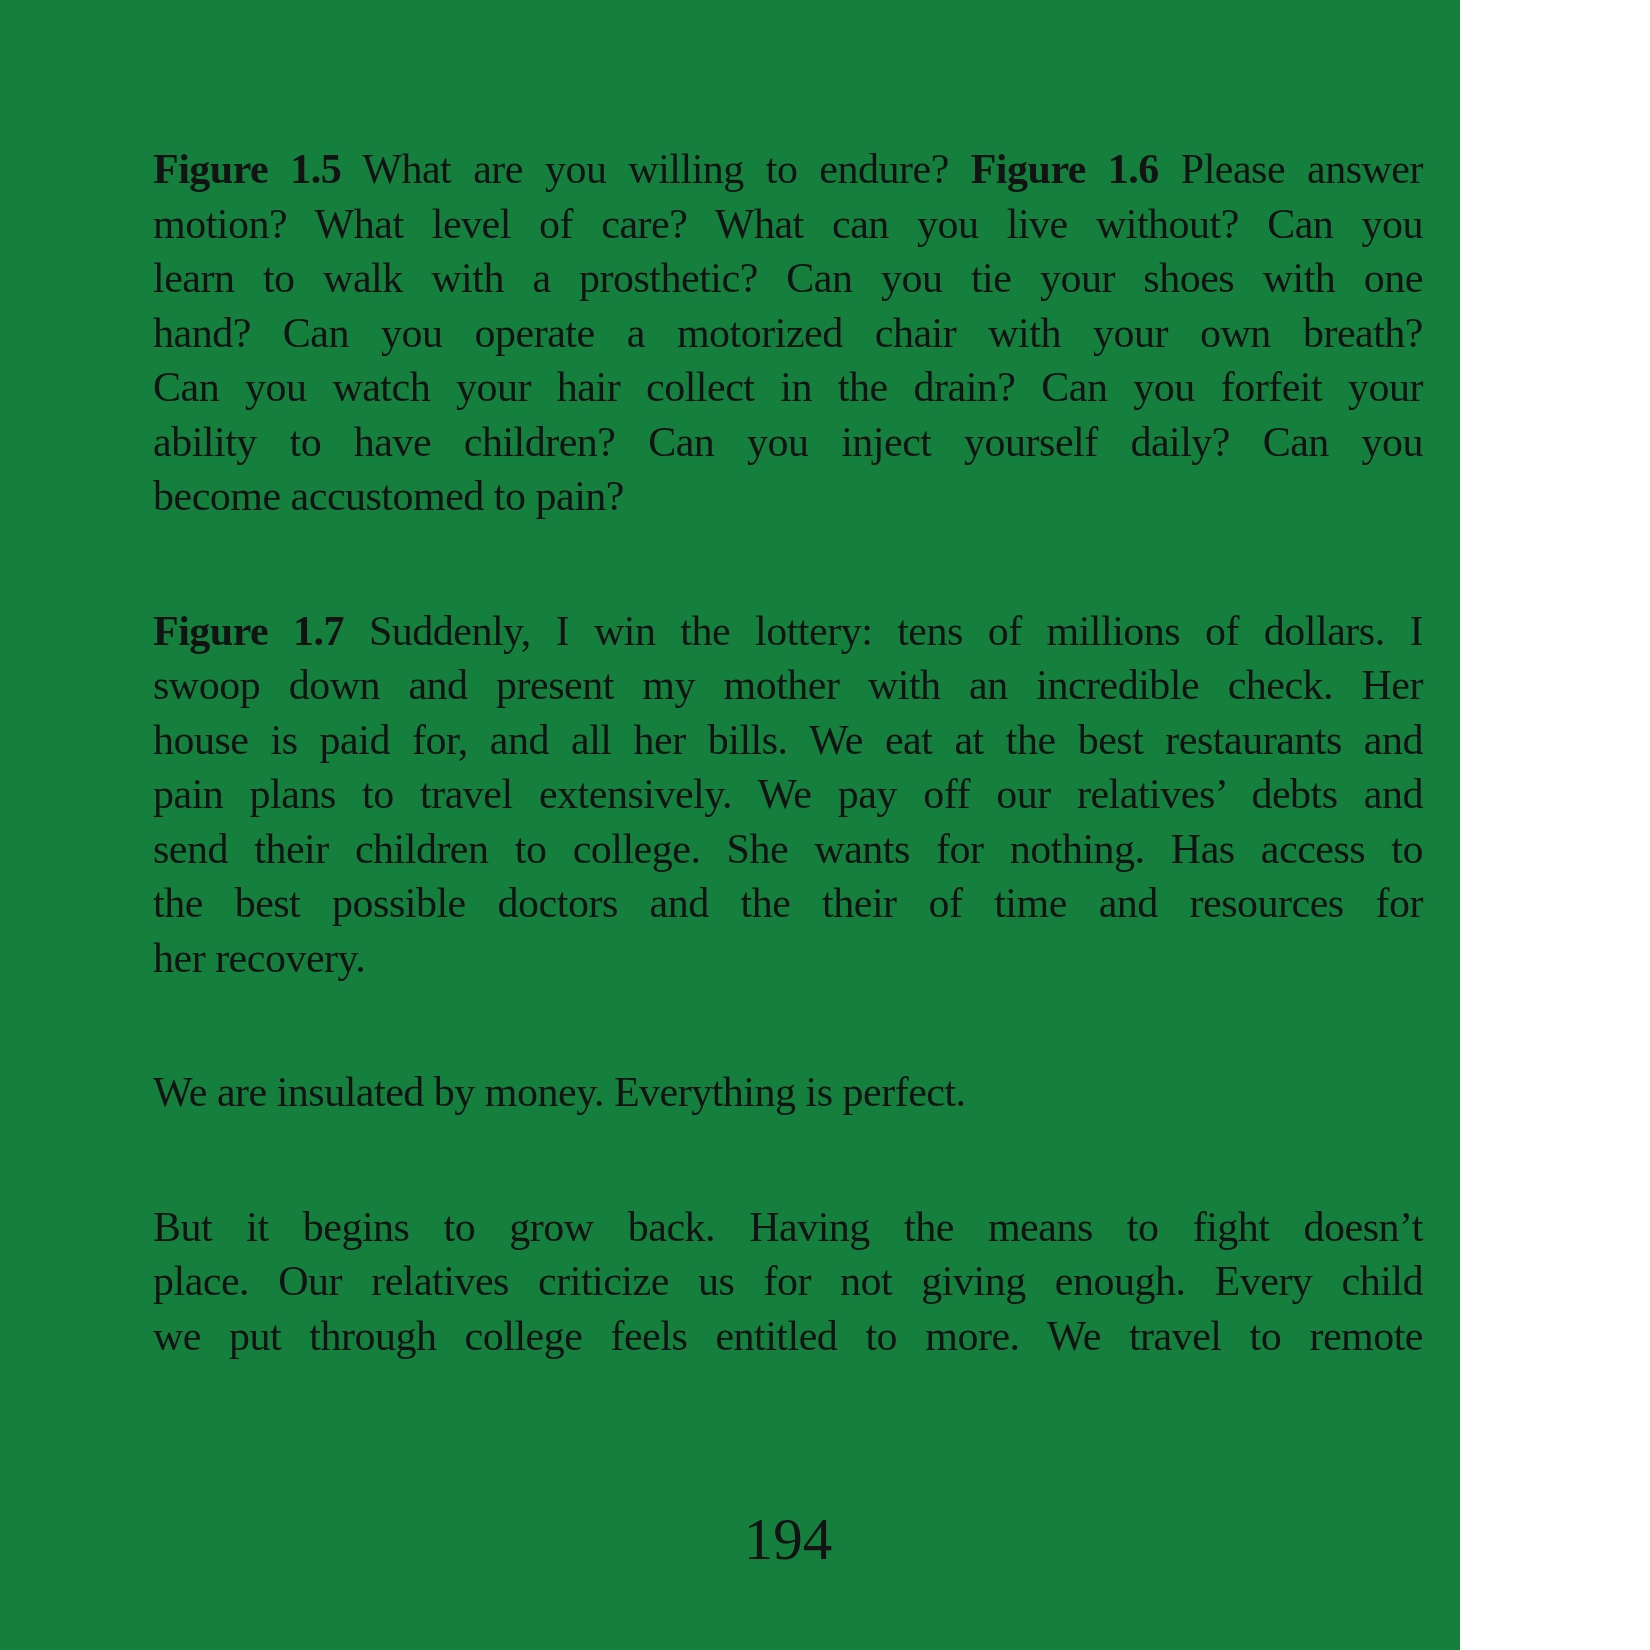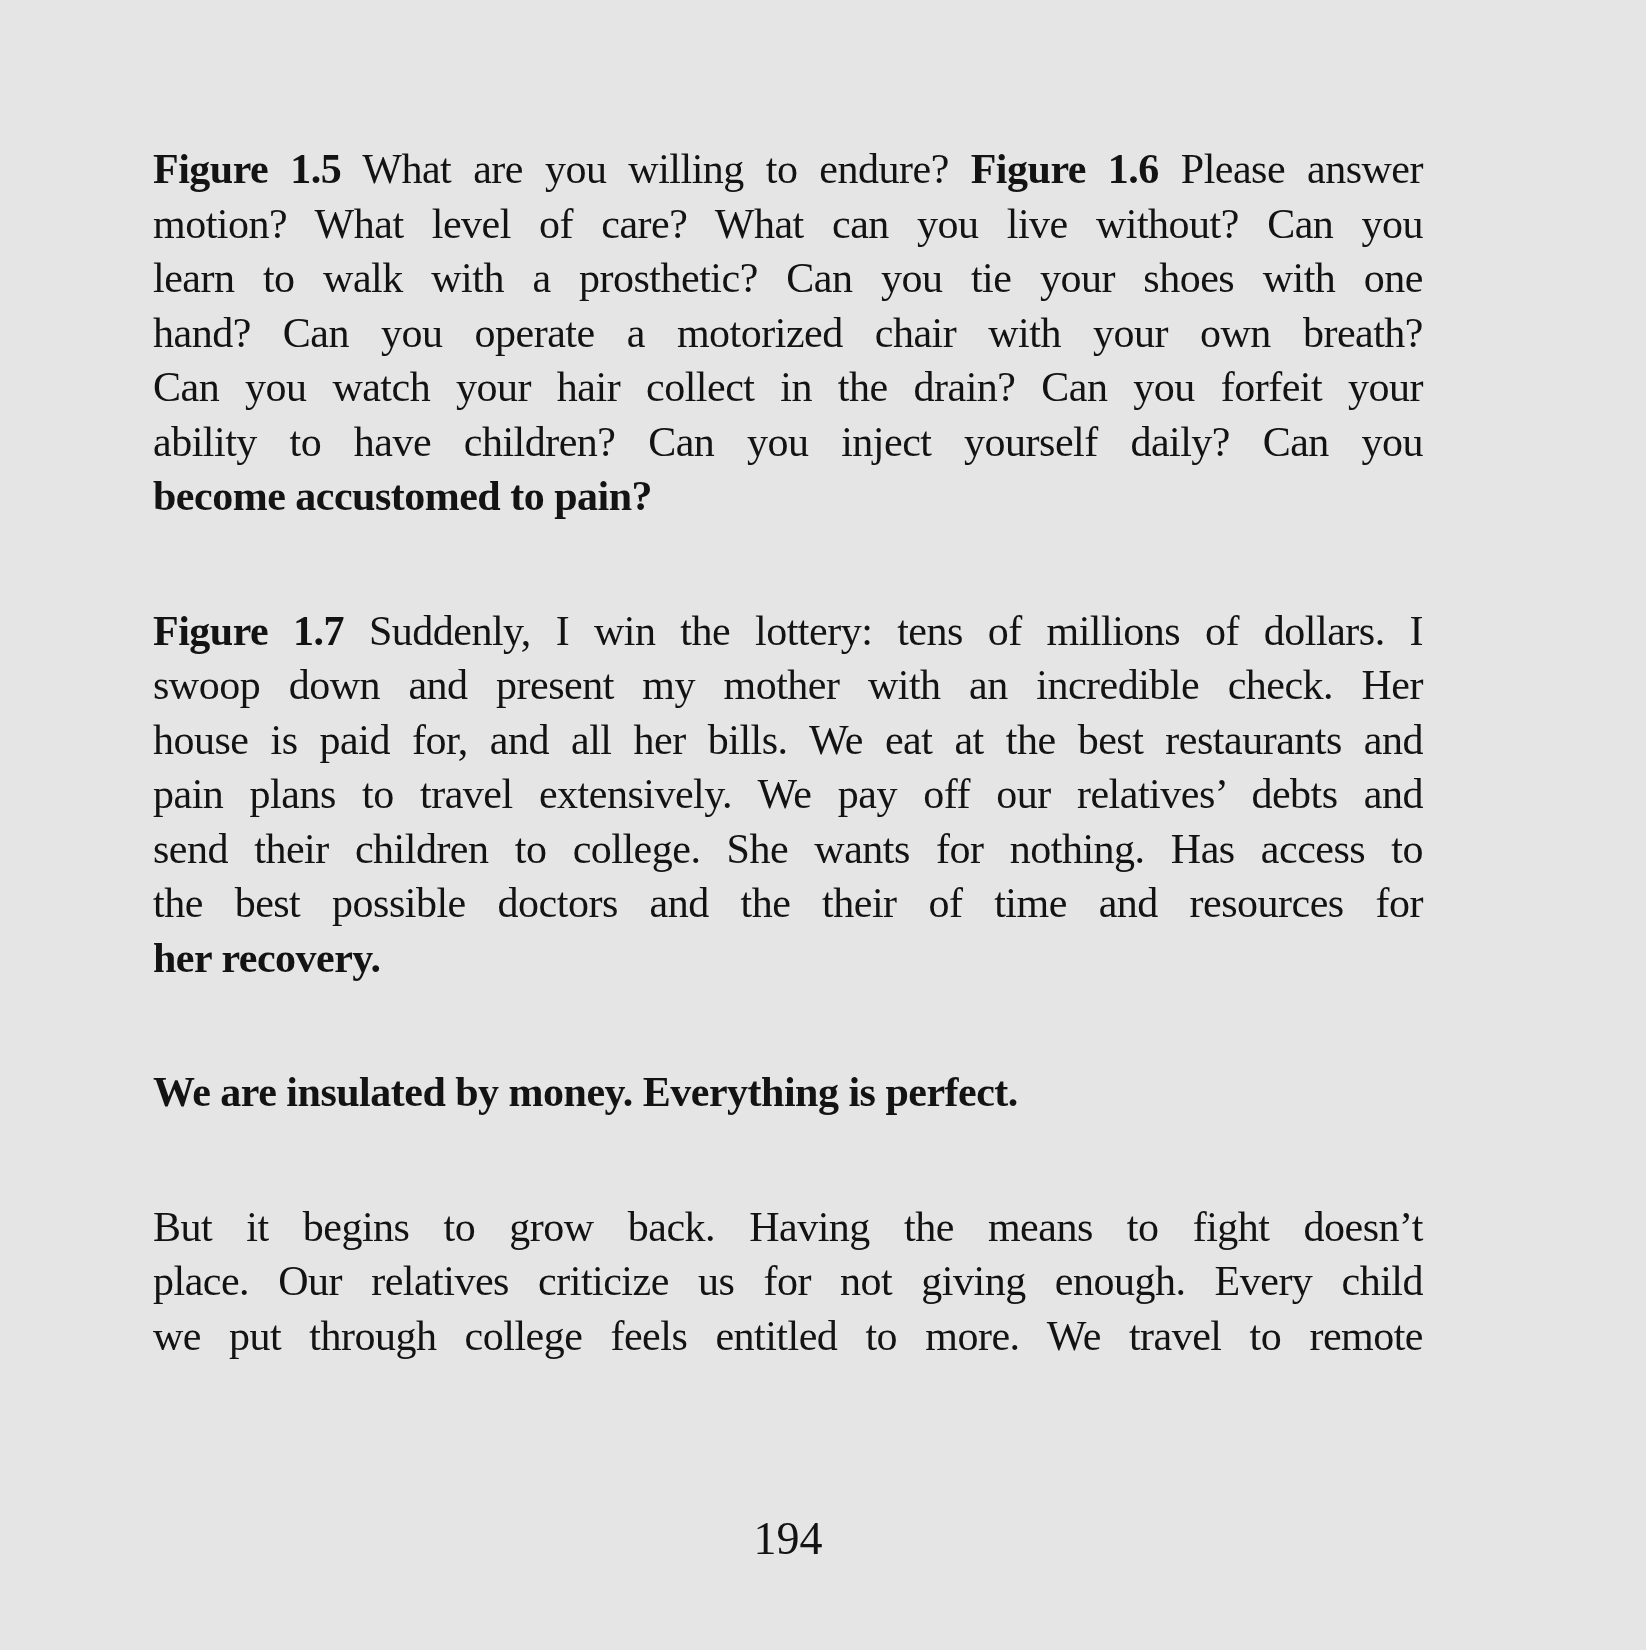--- a/index.html
+++ b/index.html
@@ -2,23 +2,23 @@
 <html><head>
 <meta charset="utf-8">
 <style>
   html, body {
     margin: 0;
     padding: 0;
     background: #ffffff;
   }
   .page {
     position: relative;
-    width: 1646px;
+    width: 1460px;
     height: 1650px;
-    background: #e5e5e5;
+    background: #15803d;
     font-family: "Liberation Serif", "DejaVu Serif", serif;
     color: #131313;
     overflow: hidden;
   }
   .textblock {
     position: absolute;
     left: 153px;
     top: 142px;
     width: 1270px;
   }
@@ -36,32 +36,31 @@
     letter-spacing: -0.5px;
     text-align: justify;
     text-align-last: justify;
     word-spacing: -2px;
     white-space: normal;
   }
   .line.plain {
     text-align: left;
     text-align-last: left;
     word-spacing: normal;
-    font-weight: bold;
   }
   .line b {
     font-weight: bold;
   }
   .pageno {
     position: absolute;
     left: 153px;
     top: 1512px;
     width: 1270px;
     text-align: center;
-    font-size: 46px;
+    font-size: 59px;
     line-height: 54.5px;
     color: #131313;
   }
 </style>
 </head>
 <body>
 
 <div class="page">
   <div class="textblock">
 

